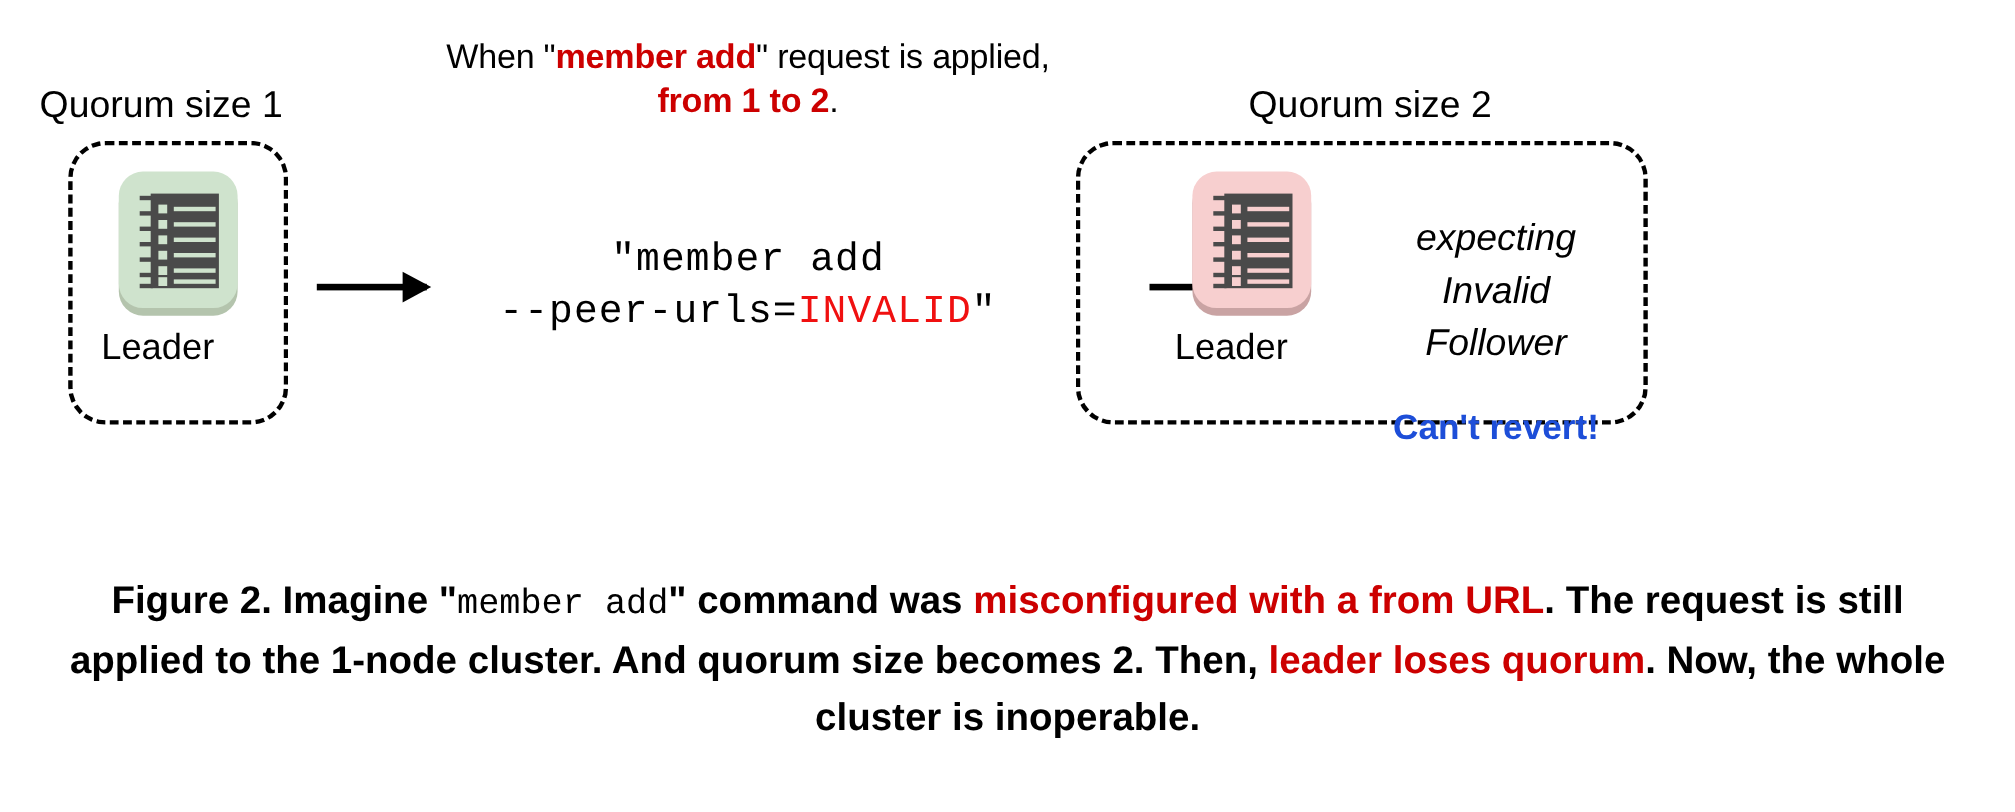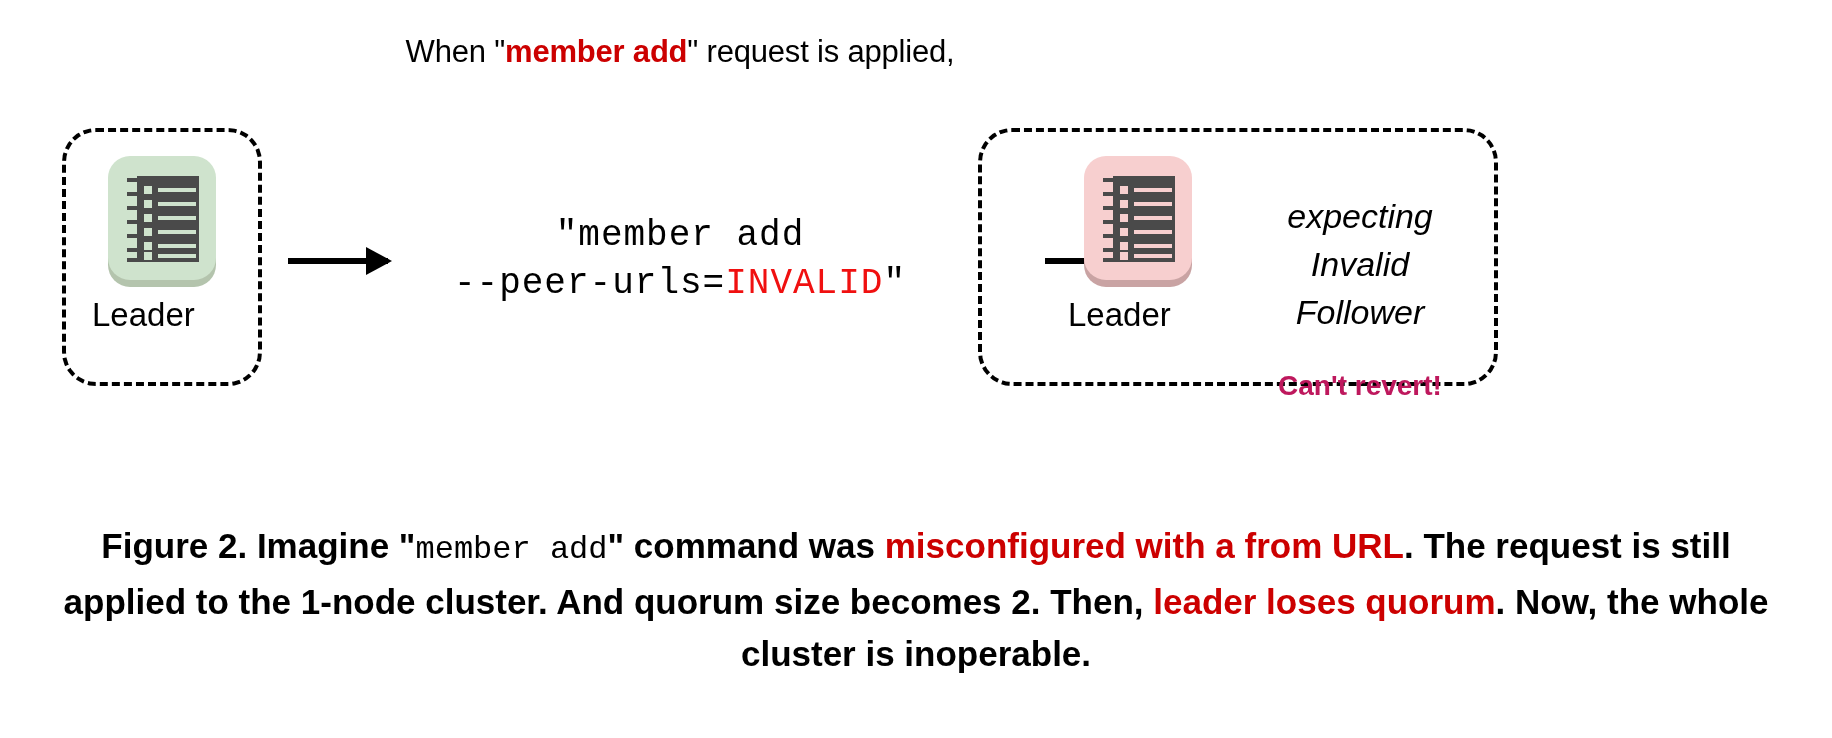--- a/index.html
+++ b/index.html
@@ -144,23 +144,23 @@
     text-align: center;
     font-style: italic;
     font-size: 34px;
     line-height: 48px;
   }
   #cant-revert {
     left: 1235px;
     top: 370px;
     width: 250px;
     text-align: center;
-    font-size: 28px;
+    font-size: 32px;
     font-weight: bold;
-    color: #be185d;
+    color: #1d4ed8;
     white-space: nowrap;
   }
 
   
   #caption {
     left: 60px;
     top: 520px;
     width: 1712px;
     text-align: center;
     font-size: 35px;
@@ -174,22 +174,24 @@
     font-size: 32px;
   }
 </style>
 </head>
 <body>
 
 <div id="stage">
 
   <div class="abs" id="top-note">
     <div><span>When "</span><span class="red">member add</span><span>" request is applied,</span></div>
-  </div>
-
+    <div><span class="red">from 1 to 2</span><span>.</span></div>
+  </div>
+
+  <div class="abs cluster-title" id="title-left">Quorum size 1</div>
   <div class="abs cluster-box" id="box-left"></div>
   <div class="node" id="node-left">
     <div class="node-icon green">
       <div class="spiral">
         <i style="top:2px"></i>
           <i style="top:16px"></i>
           <i style="top:30px"></i>
         <i style="top:44px"></i>
           <i style="top:58px"></i>
           <i style="top:72px"></i>
@@ -226,20 +228,21 @@
   </div>
 
   <div class="abs arrow" id="arrow-1"></div>
   <div class="abs arrow" id="arrow-2"></div>
 
   <div class="abs" id="command">
     <div>"member add</div>
     <div><span>--peer-urls=</span><span class="invalid">INVALID</span><span>"</span></div>
   </div>
 
+  <div class="abs cluster-title" id="title-right">Quorum size 2</div>
   <div class="abs cluster-box" id="box-right"></div>
   <div class="node" id="node-right">
     <div class="node-icon pink">
       <div class="spiral">
         <i style="top:2px"></i>
           <i style="top:16px"></i>
           <i style="top:30px"></i>
         <i style="top:44px"></i>
           <i style="top:58px"></i>
           <i style="top:72px"></i>

